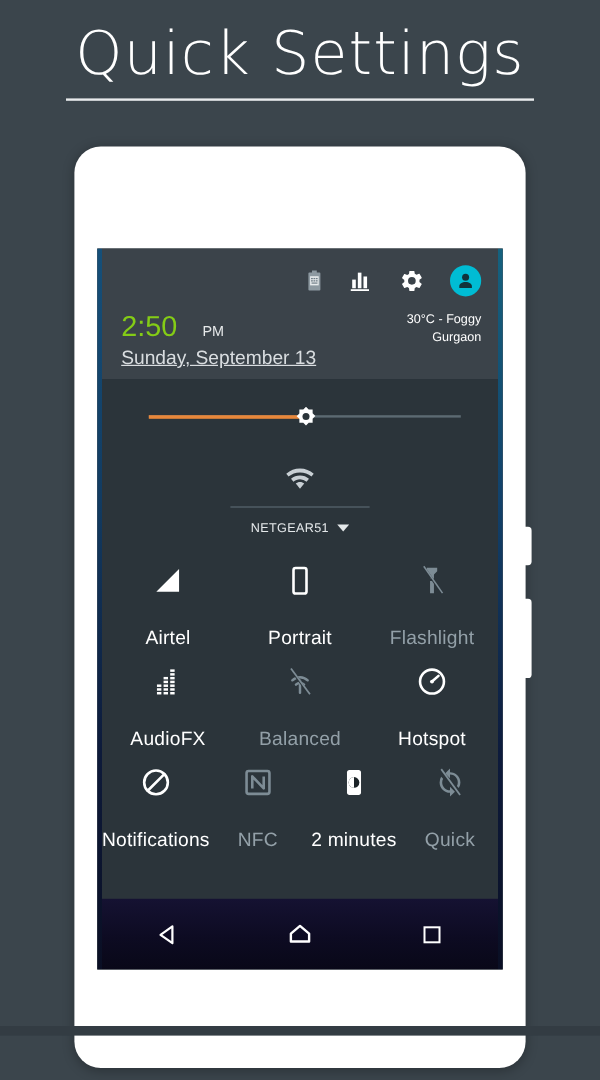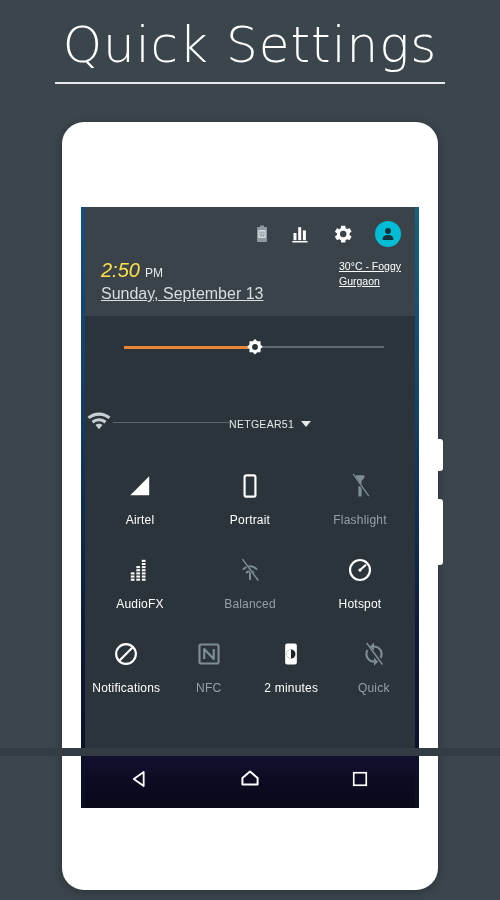--- a/index.html
+++ b/index.html
@@ -3,21 +3,21 @@
 <meta charset="utf-8">
 <style>
   * { box-sizing: border-box; margin: 0; padding: 0; }
   html, body {
     width: 500px; height: 900px;
     background: #3b454c;
     font-family: "Liberation Sans", sans-serif;
     overflow: hidden;
   }
 
-  .page { position: relative; width: 500px; height: 756px; background: #3b454c; }
+  .page { position: relative; width: 500px; height: 863px; background: #3b454c; }
 
   
   .title-wrap {
     position: absolute; top: 14px; left: 0; width: 500px;
     text-align: center;
   }
   .title {
     font-family: "DejaVu Sans", sans-serif;
     font-size: 50px;
     font-weight: 300;
@@ -81,24 +81,24 @@
     background: #00bcd4;
     display: flex; align-items: center; justify-content: center;
   }
 
   .clock-row {
     position: absolute; left: 16px; top: 52px; right: 14px;
     display: flex; justify-content: space-between; align-items: flex-start;
   }
   .clock-left { color: #fff; }
   .time-line { display: flex; align-items: baseline; gap: 5px; }
-  .time-val { font-size: 20px; font-weight: 400; color: #fde047; letter-spacing: 0px; font-style: italic; }
-  .time-ampm { font-size: 12px; font-weight: 400; color: #e6e9ea; }
+  .time-val { font-size: 24px; font-weight: 400; color: #84cc16; letter-spacing: 0px; }
+  .time-ampm { font-size: 12px; font-weight: 400; color: #e6e9ea; margin-left: 16px; }
   .date-val { font-size: 16px; color: #d9dde0; margin-top: 3px; text-decoration: underline; }
-  .clock-right { color: #ffffff; text-decoration: underline; }
+  .clock-right { text-align: right; color: #ffffff; }
   .weather-line { font-size: 10.5px; line-height: 15px; color: #ffffff; }
 
   
   .qs-body {
     position: absolute; left: 4px; top: 109px; width: 330px; bottom: 59px;
     background: #2b343a;
   }
 
   
   .brightness {
@@ -116,21 +116,21 @@
     position: absolute; left: 156px; top: 17px; width: 28px; height: 28px;
     display: flex; align-items: center; justify-content: center;
   }
 
   
   .conn-row {
     position: absolute; left: 0; top: 62px; width: 330px; height: 80px;
     display: flex;
   }
   .conn-cell {
-    flex: 1; display: flex; flex-direction: row; align-items: center;
+    flex: 1; display: flex; flex-direction: column; align-items: center;
   }
   .conn-icon { height: 32px; display: flex; align-items: center; justify-content: center; margin-top: 4px; }
   .conn-rule { width: 116px; height: 1px; background: #596770; margin-top: 8px; }
   .conn-label {
     display: flex; align-items: center; gap: 7px;
     margin-top: 11px; font-size: 10.5px; color: #e4e8ea; letter-spacing: .3px;
   }
   .caret {
     width: 0; height: 0;
     border-left: 5px solid transparent; border-right: 5px solid transparent;
@@ -144,21 +144,21 @@
   .tile-row { display: flex; height: 84px; }
   .tile {
     flex: 1; display: flex; flex-direction: column;
     align-items: center; justify-content: flex-start; padding-top: 10px;
   }
   .tile-icon {
     height: 36px; width: 36px;
     display: flex; align-items: center; justify-content: center;
   }
   .tile-label {
-    margin-top: 9px; font-size: 12px; color: #ffffff; text-align: center;
+    margin-top: 24px; font-size: 16px; color: #ffffff; text-align: center;
     letter-spacing: .2px;
   }
   .tile.off .tile-label { color: #93a0a8; }
 
   
   .navbar {
     position: absolute; left: 4px; bottom: 0; width: 330px; height: 59px;
     background: linear-gradient(180deg, #151232 0%, #0d0b22 55%, #090818 100%);
     display: flex; align-items: center; justify-content: space-around;
   }

